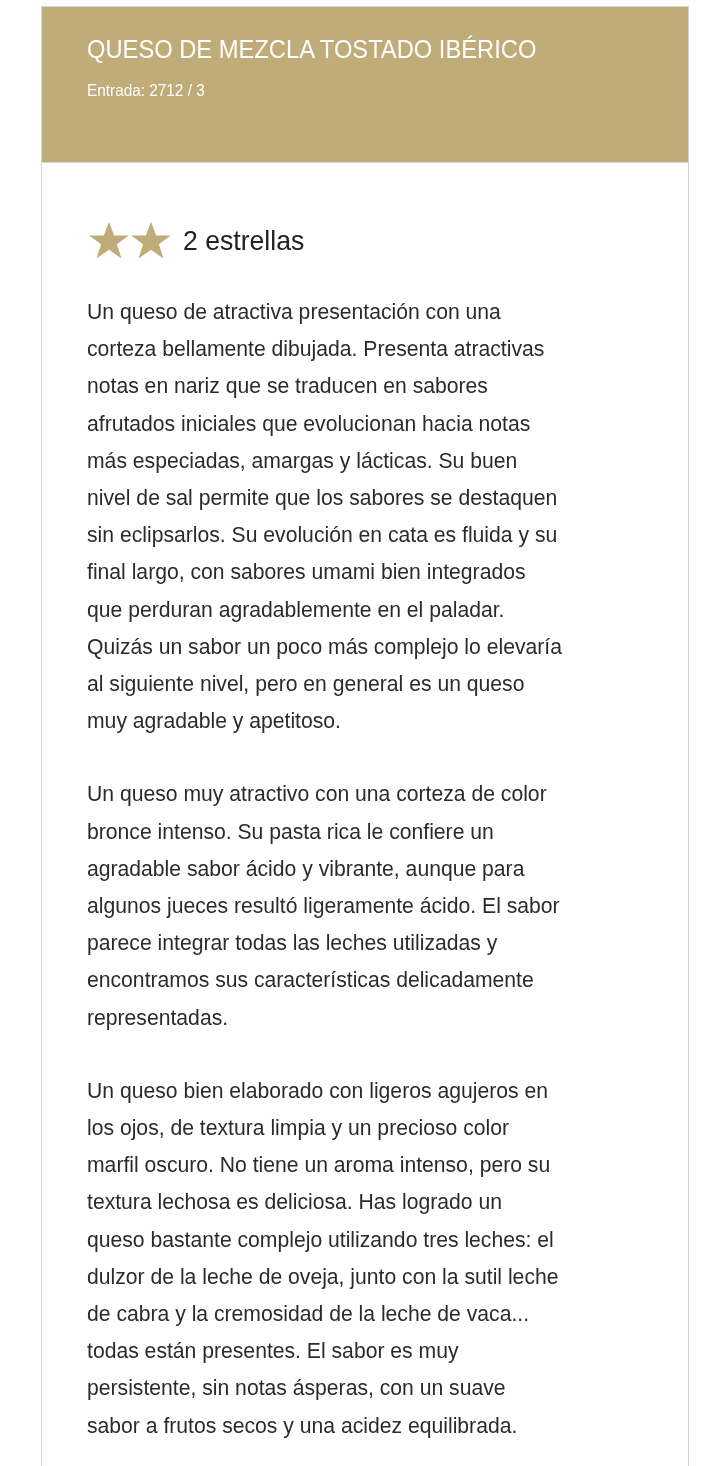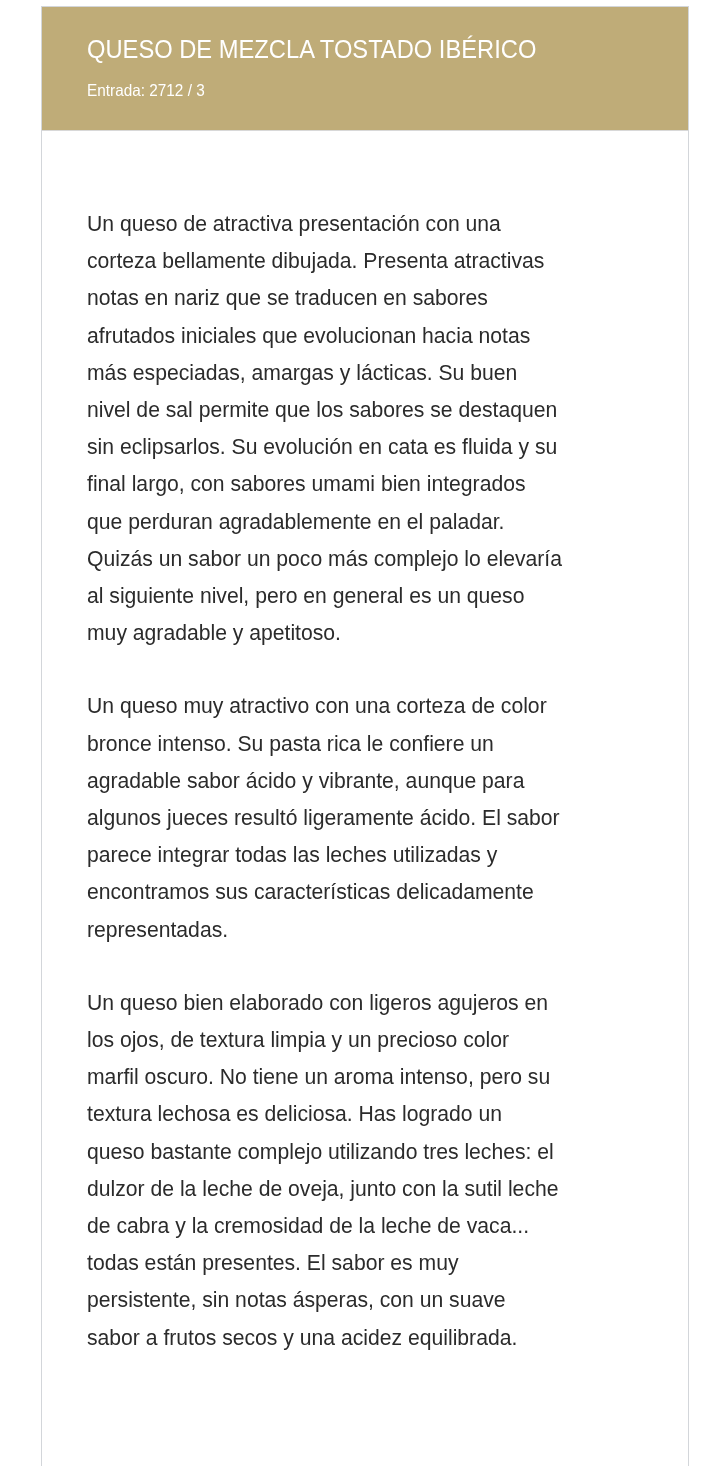--- a/index.html
+++ b/index.html
@@ -1,38 +1,49 @@
 <!DOCTYPE html>
 <html><head>
 <meta charset="utf-8">
 <style>
   html, body { margin:0; padding:0; background:#ffffff; }
   body { width:714px; height:1466px; overflow:hidden; position:relative; font-family:"Liberation Sans", sans-serif; }
   .card { position:absolute; left:41px; top:6px; width:646px; height:1470px; border:1px solid #d3d6da; border-bottom:none; background:#fff; }
-  .header { background:#bfac78; height:124px; padding:0 45px; box-sizing:border-box; border-bottom:1px solid #d8d8d8; }
+  .header { background:#bfac78; height:156px; padding:0 45px; box-sizing:border-box; border-bottom:1px solid #d8d8d8; }
   .title { color:#fff; font-size:25.5px; padding-top:28px; letter-spacing:0px; transform:scaleX(0.93); transform-origin:left; white-space:nowrap; }
   .entry { color:#fff; font-size:16.5px; margin-top:17px; transform:scaleX(0.93); transform-origin:left; }
   .body { padding:50px 45px 0 45px; }
   .rating { display:flex; align-items:center; height:56px; }
   .stars { display:flex; }
   .star { width:44px; height:44px; margin-right:-2px; }
   .rating-label { font-size:28px; color:#202124; margin-left:12px; transform:scaleX(0.95); transform-origin:left; }
   .para { font-size:22.5px; line-height:37.2px; color:#2b2b2b; margin:0; white-space:nowrap; transform:scaleX(0.94); transform-origin:left; }
   .para + .para { margin-top:36px; }
   .paras { margin-top:24px; }
 </style>
 </head>
 <body>
 
 <div class="card">
   <div class="header">
     <div class="title">QUESO DE MEZCLA TOSTADO IBÉRICO</div>
     <div class="entry">Entrada: 2712 / 3</div>
   </div>
   <div class="body">
+    <div class="rating">
+      <div class="stars">
+        <svg class="star" viewBox="0 0 24 24">
+            <polygon points="12,1.5 14.8,9 22.8,9 16.3,13.8 18.8,21.5 12,16.8 5.2,21.5 7.7,13.8 1.2,9 9.2,9" fill="#bfac78"></polygon>
+          </svg>
+        <svg class="star" viewBox="0 0 24 24">
+            <polygon points="12,1.5 14.8,9 22.8,9 16.3,13.8 18.8,21.5 12,16.8 5.2,21.5 7.7,13.8 1.2,9 9.2,9" fill="#bfac78"></polygon>
+          </svg>
+      </div>
+      <span class="rating-label">2 estrellas</span>
+    </div>
 
     <div class="paras">
       <div class="para">
         <div>Un queso de atractiva presentación con una</div>
         <div>corteza bellamente dibujada. Presenta atractivas</div>
         <div>notas en nariz que se traducen en sabores</div>
         <div>afrutados iniciales que evolucionan hacia notas</div>
         <div>más especiadas, amargas y lácticas. Su buen</div>
         <div>nivel de sal permite que los sabores se destaquen</div>
         <div>sin eclipsarlos. Su evolución en cata es fluida y su</div>

